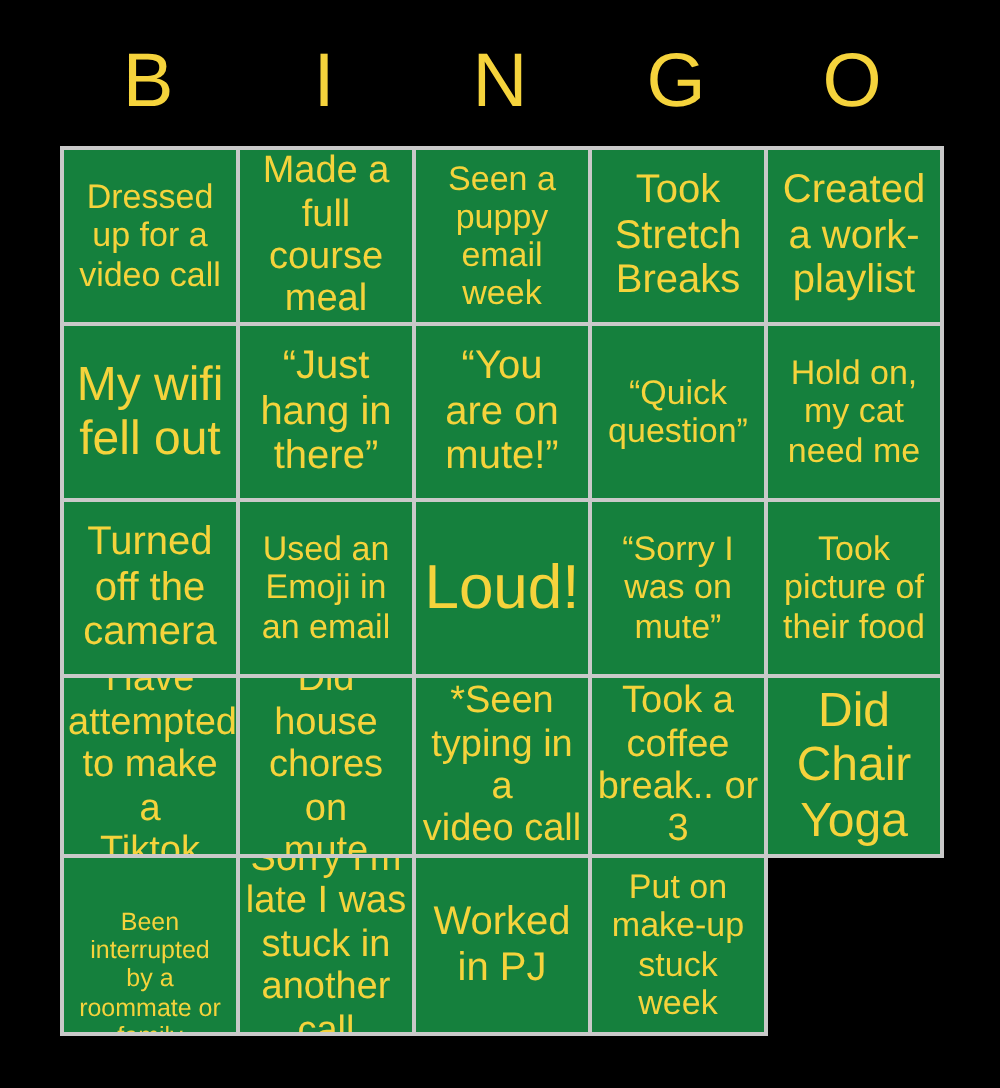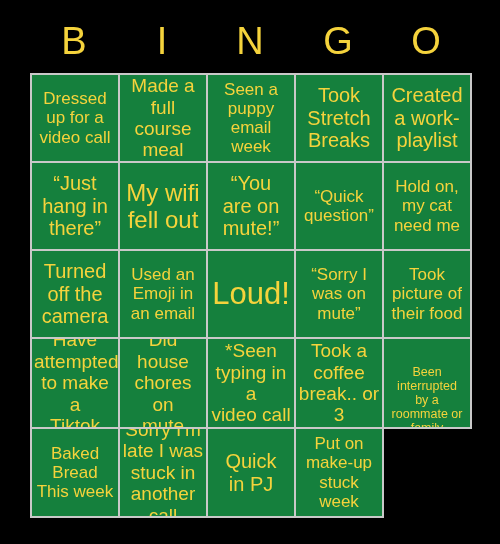--- a/index.html
+++ b/index.html
@@ -113,28 +113,28 @@
       <div class="cell s-lg">
         <span class="txt">Took
 Stretch
 Breaks</span>
       </div>
       <div class="cell s-lg">
         <span class="txt">Created
 a work-
 playlist</span>
       </div>
+      <div class="cell s-xl">
+        <span class="txt">My wifi
+fell out</span>
+      </div>
       <div class="cell s-lg">
         <span class="txt">“Just
 hang in
 there”</span>
-      </div>
-      <div class="cell s-xl">
-        <span class="txt">My wifi
-fell out</span>
       </div>
       <div class="cell s-lg">
         <span class="txt">“You
 are on
 mute!”</span>
       </div>
       <div class="cell s-md">
         <span class="txt">“Quick
 question”</span>
       </div>
@@ -180,41 +180,41 @@
       <div class="cell s-sm">
         <span class="txt">*Seen
 typing in a
 video call</span>
       </div>
       <div class="cell s-sm">
         <span class="txt">Took a
 coffee
 break.. or
 3</span>
+      </div>
+      <div class="cell s-xl">
+        <span class="txt">Did
+Chair
+Yoga</span>
       </div>
       <div class="cell s-xs">
         <span class="txt">Been
 interrupted
 by a
 roommate or
 family</span>
       </div>
-      <div class="cell s-md">
-        <span class="txt">Baked
-Bread
-This week</span>
-      </div>
       <div class="cell s-sm">
         <span class="txt">Sorry I'm
 late I was
 stuck in
 another call</span>
       </div>
       <div class="cell s-lg">
-        <span class="txt">Quick
+        <span class="txt">Worked
 in PJ</span>
       </div>
       <div class="cell s-md">
         <span class="txt">Put on
 make-up
 stuck week</span>
       </div>
     </div>
 
 </div>

